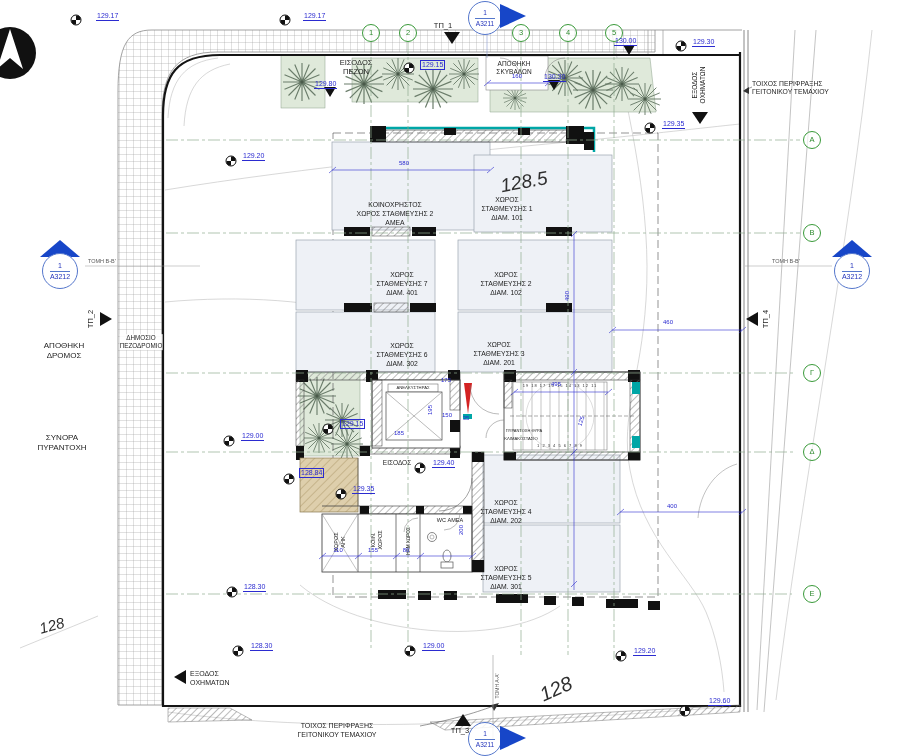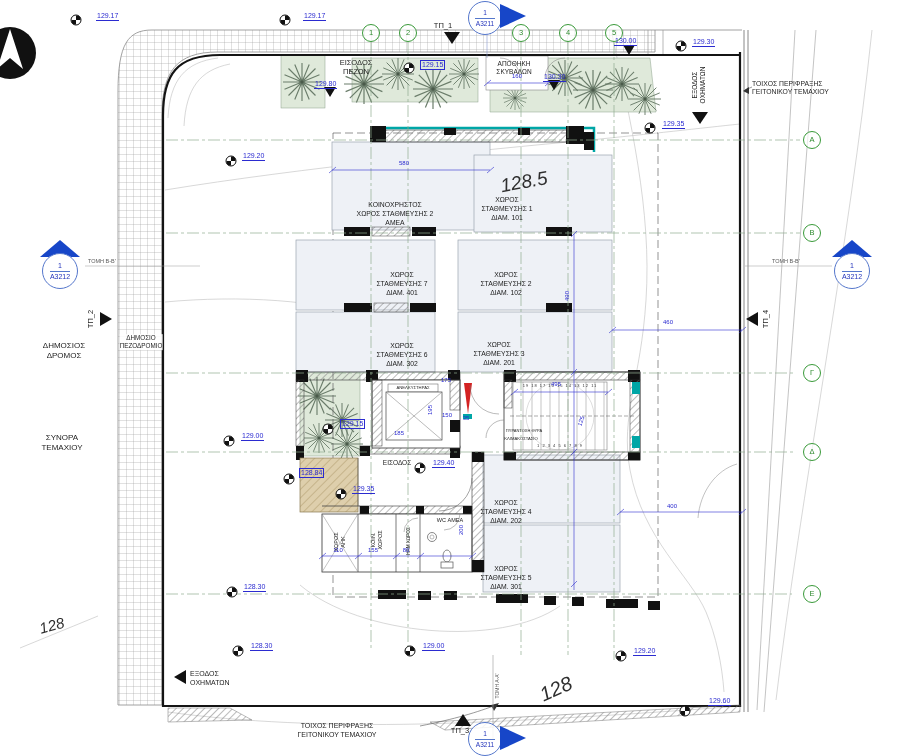--- a/index.html
+++ b/index.html
@@ -307,26 +307,26 @@
 <div id="overlay">
 
   <div class="lbl" style="left:356px;top:67px;font-size:7.5px;">ΕΙΣΟΔΟΣ
 ΠΕΖΩΝ</div>
   <div class="lbl" style="left:514px;top:68px;font-size:6.5px;">ΑΠΟΘΗΚΗ
 ΣΚΥΒΑΛΩΝ</div>
   <div class="lbl tl" style="left:752px;top:80px;font-size:6.8px;">ΤΟΙΧΟΣ ΠΕΡΙΦΡΑΞΗΣ
 ΓΕΙΤΟΝΙΚΟΥ ΤΕΜΑΧΙΟΥ</div>
   <div class="lbl rot" style="left:699px;top:85px;font-size:6.5px;">ΕΞΟΔΟΣ
 ΟΧΗΜΑΤΩΝ</div>
-  <div class="lbl" style="left:64px;top:351px;font-size:8px;">ΔΗΜΟΣΙΟΣ
+  <div class="lbl" style="left:64px;top:351px;font-size:8px;">ΑΠΟΘΗΚΗ
 ΔΡΟΜΟΣ</div>
   <div class="lbl" style="left:141px;top:342px;font-size:6.3px;background:rgba(255,255,255,.85);">ΔΗΜΟΣΙΟ
 ΠΕΖΟΔΡΟΜΙΟ</div>
   <div class="lbl" style="left:62px;top:443px;font-size:8px;">ΣΥΝΟΡΑ
-ΤΕΜΑΧΙΟΥ</div>
+ΠΥΡΑΝΤΟΧΗ</div>
   <div class="lbl tl" style="left:190px;top:670px;font-size:7px;">ΕΞΟΔΟΣ
 ΟΧΗΜΑΤΩΝ</div>
   <div class="lbl" style="left:337px;top:731px;font-size:7px;">ΤΟΙΧΟΣ ΠΕΡΙΦΡΑΞΗΣ
 ΓΕΙΤΟΝΙΚΟΥ ΤΕΜΑΧΙΟΥ</div>
   <div class="lbl" style="left:397px;top:463px;font-size:6.5px;">ΕΙΣΟΔΟΣ</div>
   <div class="lbl ital" style="left:52px;top:626px;font-size:15px;transform:translate(-50%,-50%) rotate(-15deg);">128</div>
   <div class="lbl ital" style="left:556px;top:689px;font-size:20px;transform:translate(-50%,-50%) rotate(-24deg);">128</div>
   <div class="lbl ital" style="left:524px;top:182px;font-size:19px;transform:translate(-50%,-50%) rotate(-10deg);">128.5</div>
 
   <div class="lbl tl gray" style="left:88px;top:258px;font-size:5.5px;">ΤΟΜΗ Β-Β'</div>

